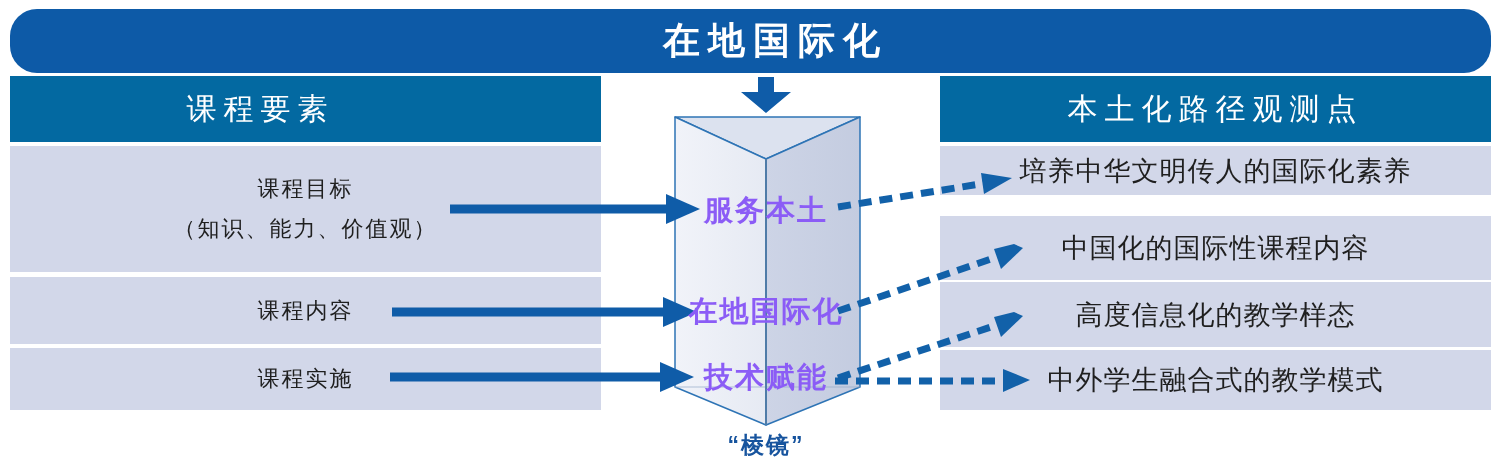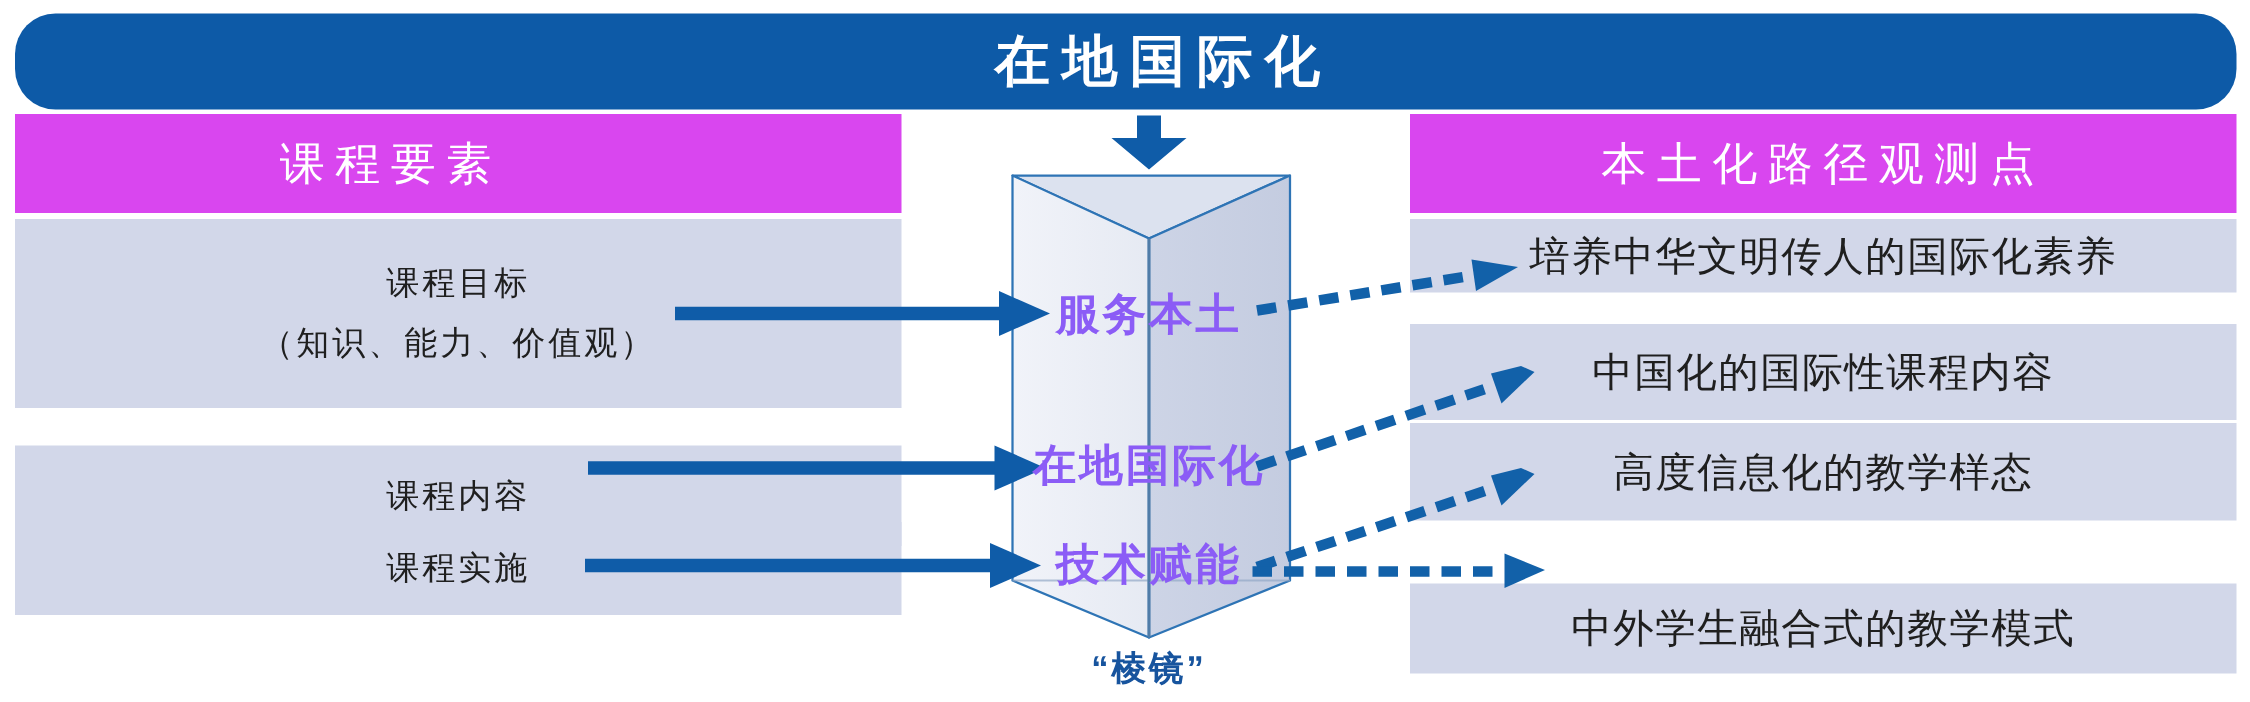--- a/index.html
+++ b/index.html
@@ -10,46 +10,46 @@
   
   .banner {
     position:absolute; left:10px; top:9px; width:1481px; height:64px;
     background:#0D5AA7; color:#ffffff;
     display:flex; align-items:center; justify-content:center;
     font-size:37px; font-weight:600; letter-spacing:8px;
     padding-left:50px; box-sizing:border-box;border-radius:27px;
   }
   
   .panel-header {
-    position:absolute; top:76px; height:66px; background:#d946ef; color:#ffffff;
+    position:absolute; top:76px; height:66px; background:#0369a1; color:#ffffff;
     display:flex; align-items:center; justify-content:center;
     font-size:30px; font-weight:500; letter-spacing:7px;
   }
   .panel-header.left  { left:10px;  width:591px; padding-right:90px; box-sizing:border-box; }
   .panel-header.right { left:940px; width:551px; }
   
   .lrow {
     position:absolute; left:10px; width:591px; background:#D2D7E9; color:#1F1F1F;
     display:flex; flex-direction:column; align-items:center; justify-content:center;
     font-size:22px; font-weight:500; letter-spacing:2px; line-height:40px;
     box-sizing:border-box; text-align:center;
   }
   .lrow.r1 { top:146px; height:126px; }
-  .lrow.r2 { top:277px; height:67px;margin-top:20px; }
+  .lrow.r2 { top:277px; height:67px; }
   .lrow.r3 { top:348px; height:62px; }
   
   .rrow {
     position:absolute; left:940px; width:551px; background:#D2D7E9; color:#1F1F1F;
     display:flex; align-items:center; justify-content:center;
     font-size:27px; font-weight:500; letter-spacing:1px; text-align:center;
   }
   .rrow.r1 { top:146px; height:49px; }
   .rrow.r2 { top:216px; height:64px; }
   .rrow.r3 { top:282px; height:65px; }
-  .rrow.r4 { top:350px; height:60px;margin-top:39px; }
+  .rrow.r4 { top:350px; height:60px; }
   
   .overlay { position:absolute; left:0; top:0; width:1500px; height:468px; pointer-events:none; }
   
   .prism-label {
     position:absolute; left:664px; width:204px; text-align:center;
     font-size:29px; font-weight:700; color:#8b5cf6; letter-spacing:2px; line-height:32px;
   }
   .prism-label.p1 { top:194px; }
   .prism-label.p2 { top:295px; }
   .prism-label.p3 { top:361px; }

